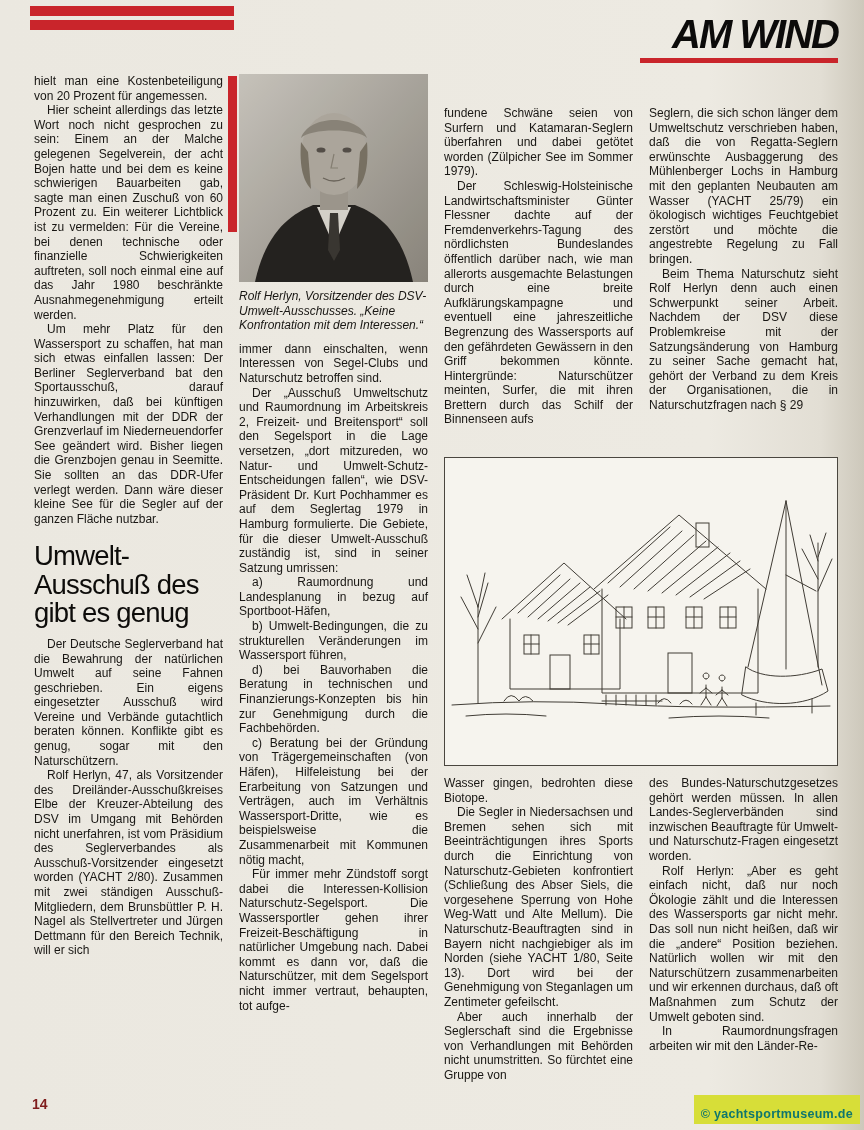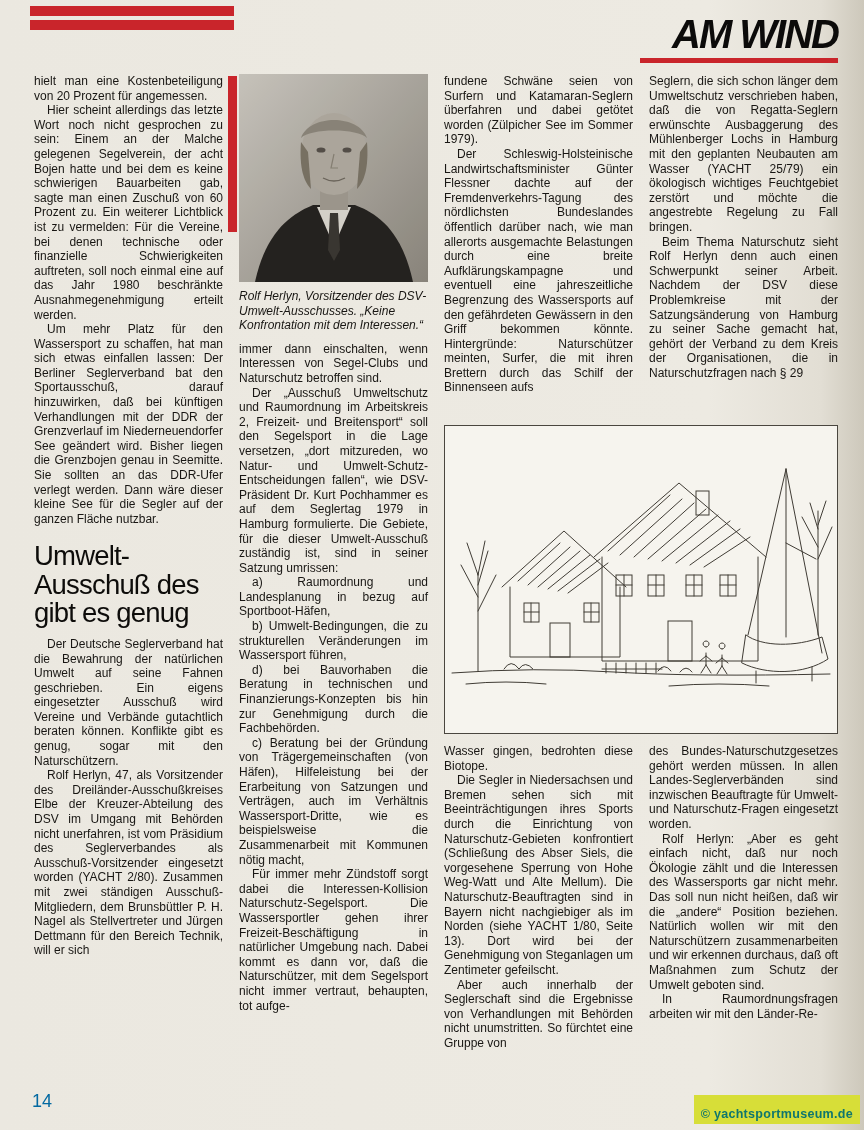--- a/index.html
+++ b/index.html
@@ -33,26 +33,26 @@
 
   .headline {
     margin:16px 0 9px; font-weight:normal; font-size:27.5px; line-height:28.5px;
     letter-spacing:-0.8px; color:#0d0c0a; text-align:left;
   }
   .headline span { display:block; }
 
   .photo { width:189px; height:208px; display:block; background:#b7b3aa; }
   .caption { font-style:italic; text-align:left; margin:7px 0 9px; line-height:14.6px; }
 
-  .right-wrap { width:394px; flex:0 0 394px; }
+  .right-wrap { width:394px; flex:0 0 394px;margin-top:32px; }
   .top-row, .bottom-row { display:flex; gap:16px; }
   .top-row { height:349px; overflow:hidden; }
   .illustration { width:394px; height:309px; display:block; margin:2px 0 10px; }
 
-  .pagenum { position:absolute; left:32px; bottom:18px; font-size:18px; color:#0369a1; }
+  .pagenum { position:absolute; left:32px; bottom:18px; font-size:14px; color:#7f1d1d;font-weight:bold; }
   .watermark {
     position:absolute; right:4px; bottom:6px;
     background:#d7de38; color:#0f766e; font-weight:bold;
     font-size:12.5px; padding:12px 7px 3px; letter-spacing:0.3px;
   }
 </style>
 </head>
 <body>
 
 <div class="page">

